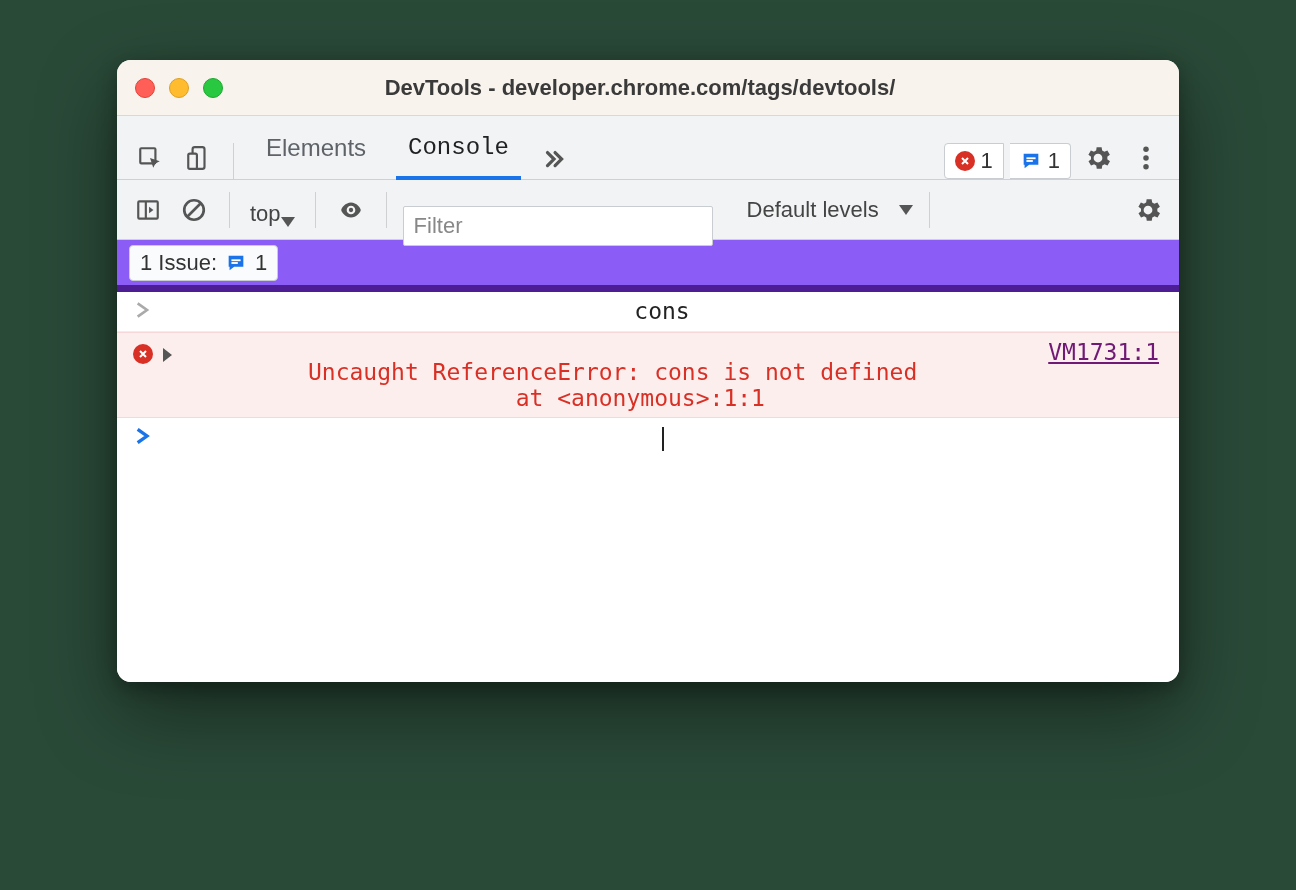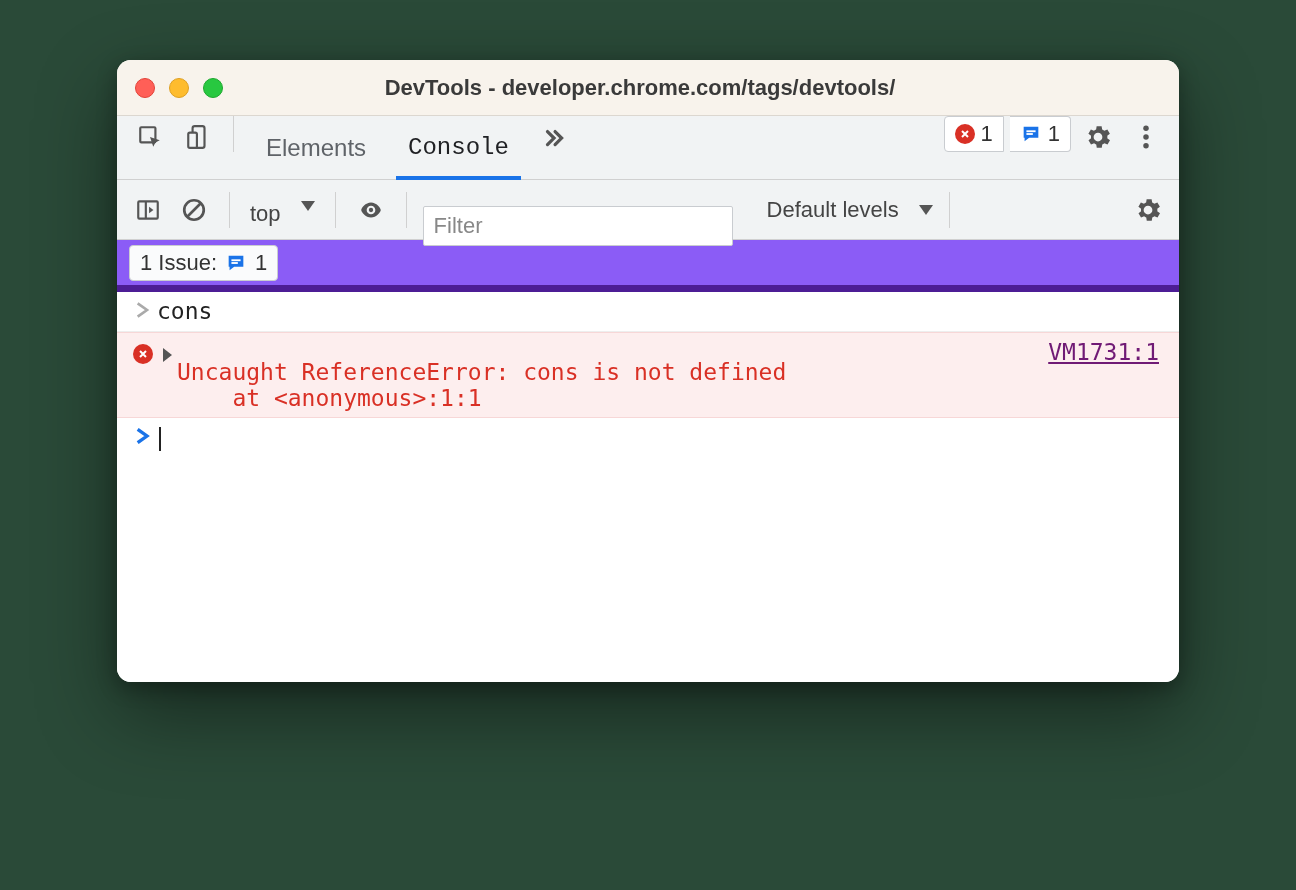--- a/index.html
+++ b/index.html
@@ -43,21 +43,21 @@
     font-weight: 600;
     color: #3a3a3a;
     pointer-events: none;
   }
   
   .tabbar {
     height: 64px;
     background: #f1f3f4;
     border-bottom: 1px solid #d0d0d0;
     display: flex;
-    align-items: flex-start;
+    align-items: flex-end;
     padding: 0 12px;
     gap: 6px;
   }
   .tb-iconbtn {
     width: 42px; height: 42px;
     display: flex; align-items: center; justify-content: center;
     color: #555; cursor: pointer; border-radius:4px;
   }
   .tb-iconbtn svg { width: 26px; height: 26px; }
   .vdiv { width: 1px; height: 36px; background: #d0d0d0; margin: 0 8px; }
@@ -104,21 +104,21 @@
     align-items: center;
     padding: 0 12px;
     gap: 8px;
   }
   .sub-btn {
     width:38px; height:38px; display:flex; align-items:center; justify-content:center;
     color:#555; cursor:pointer;
   }
   .sub-btn svg { width:26px; height:26px; }
   .context-select {
-    display:flex; align-items:flex-start; gap:20px;
+    display:flex; align-items:flex-end; gap:0;
     font-size:22px; color:#444; cursor:pointer; padding:0 4px;margin-top:8px;
   }
   .dn-tri { width:0;height:0;border-left:7px solid transparent;border-right:7px solid transparent;border-top:10px solid #555;}
   .filter-input {
     height:40px; width:310px;
     border:1px solid #c9ccd0; background:#fff;
     font-size:22px; padding:0 10px; color:#333;
     border-radius:2px;
     margin-top:32px;
   }
@@ -132,21 +132,21 @@
     display:flex; align-items:center; padding:0 12px;
   }
   .issues-chip {
     display:flex; align-items:center; gap:8px;
     border:1px solid #c9ccd0; border-radius:4px;
     background:#fafbfc;
     padding:4px 10px; font-size:22px; color:#333;
     cursor:pointer;
   }
   
-  .console-body { background:#fff; min-height:390px; font-family: Menlo, Consolas, monospace; font-size:23px; }
+  .console-body { background:#fff; min-height:390px; font-family: Menlo, Consolas, monospace; font-size:23px;text-align:center; }
   .crow {
     display:flex; align-items:flex-start;
     padding:6px 12px; border-bottom:1px solid #eee; min-height:40px;
   }
   .chev-col { width:28px; display:flex; justify-content:center; padding-top:4px;}
   .gray-chev { color:#aaa; }
   .blue-chev { color:#1a73e8; font-weight:bold;}
   .code-col { flex:1; white-space:pre; color:#222;}
   .err-row { background:#fdeeee; border-top:1px solid #f7d7d7; border-bottom:1px solid #f7d7d7;}
   .err-row .code-col { color:#d93025;margin-top:20px;}

